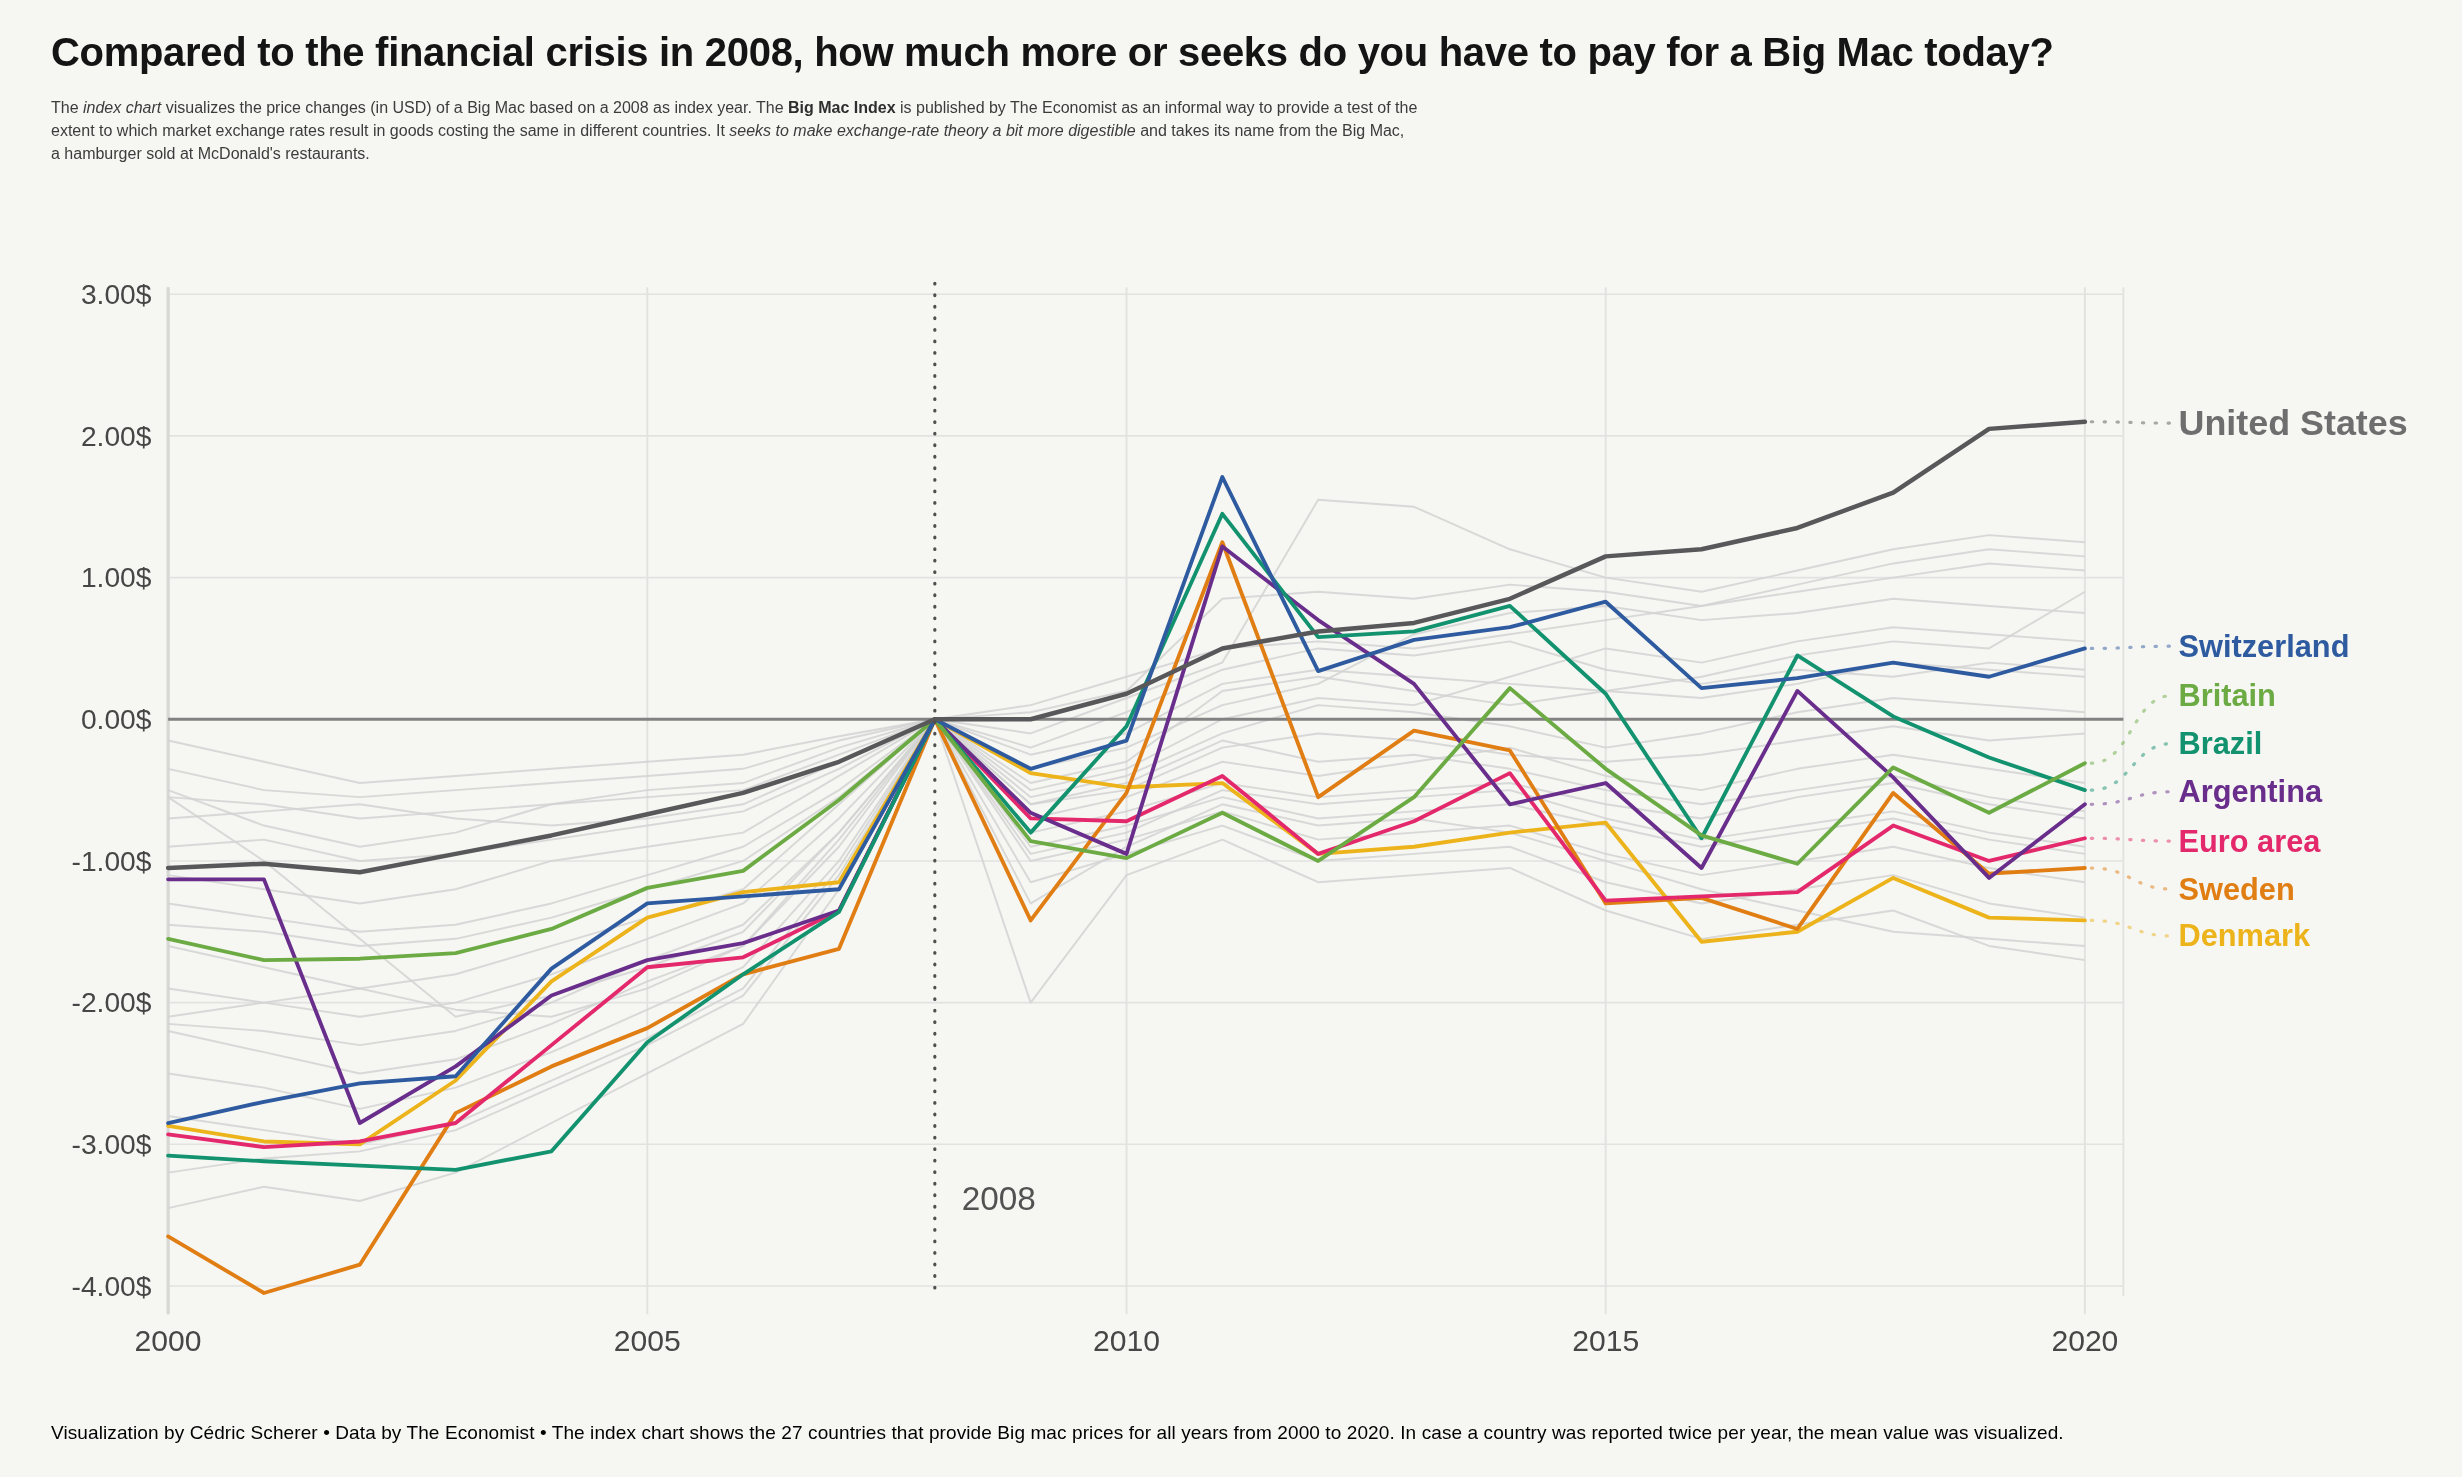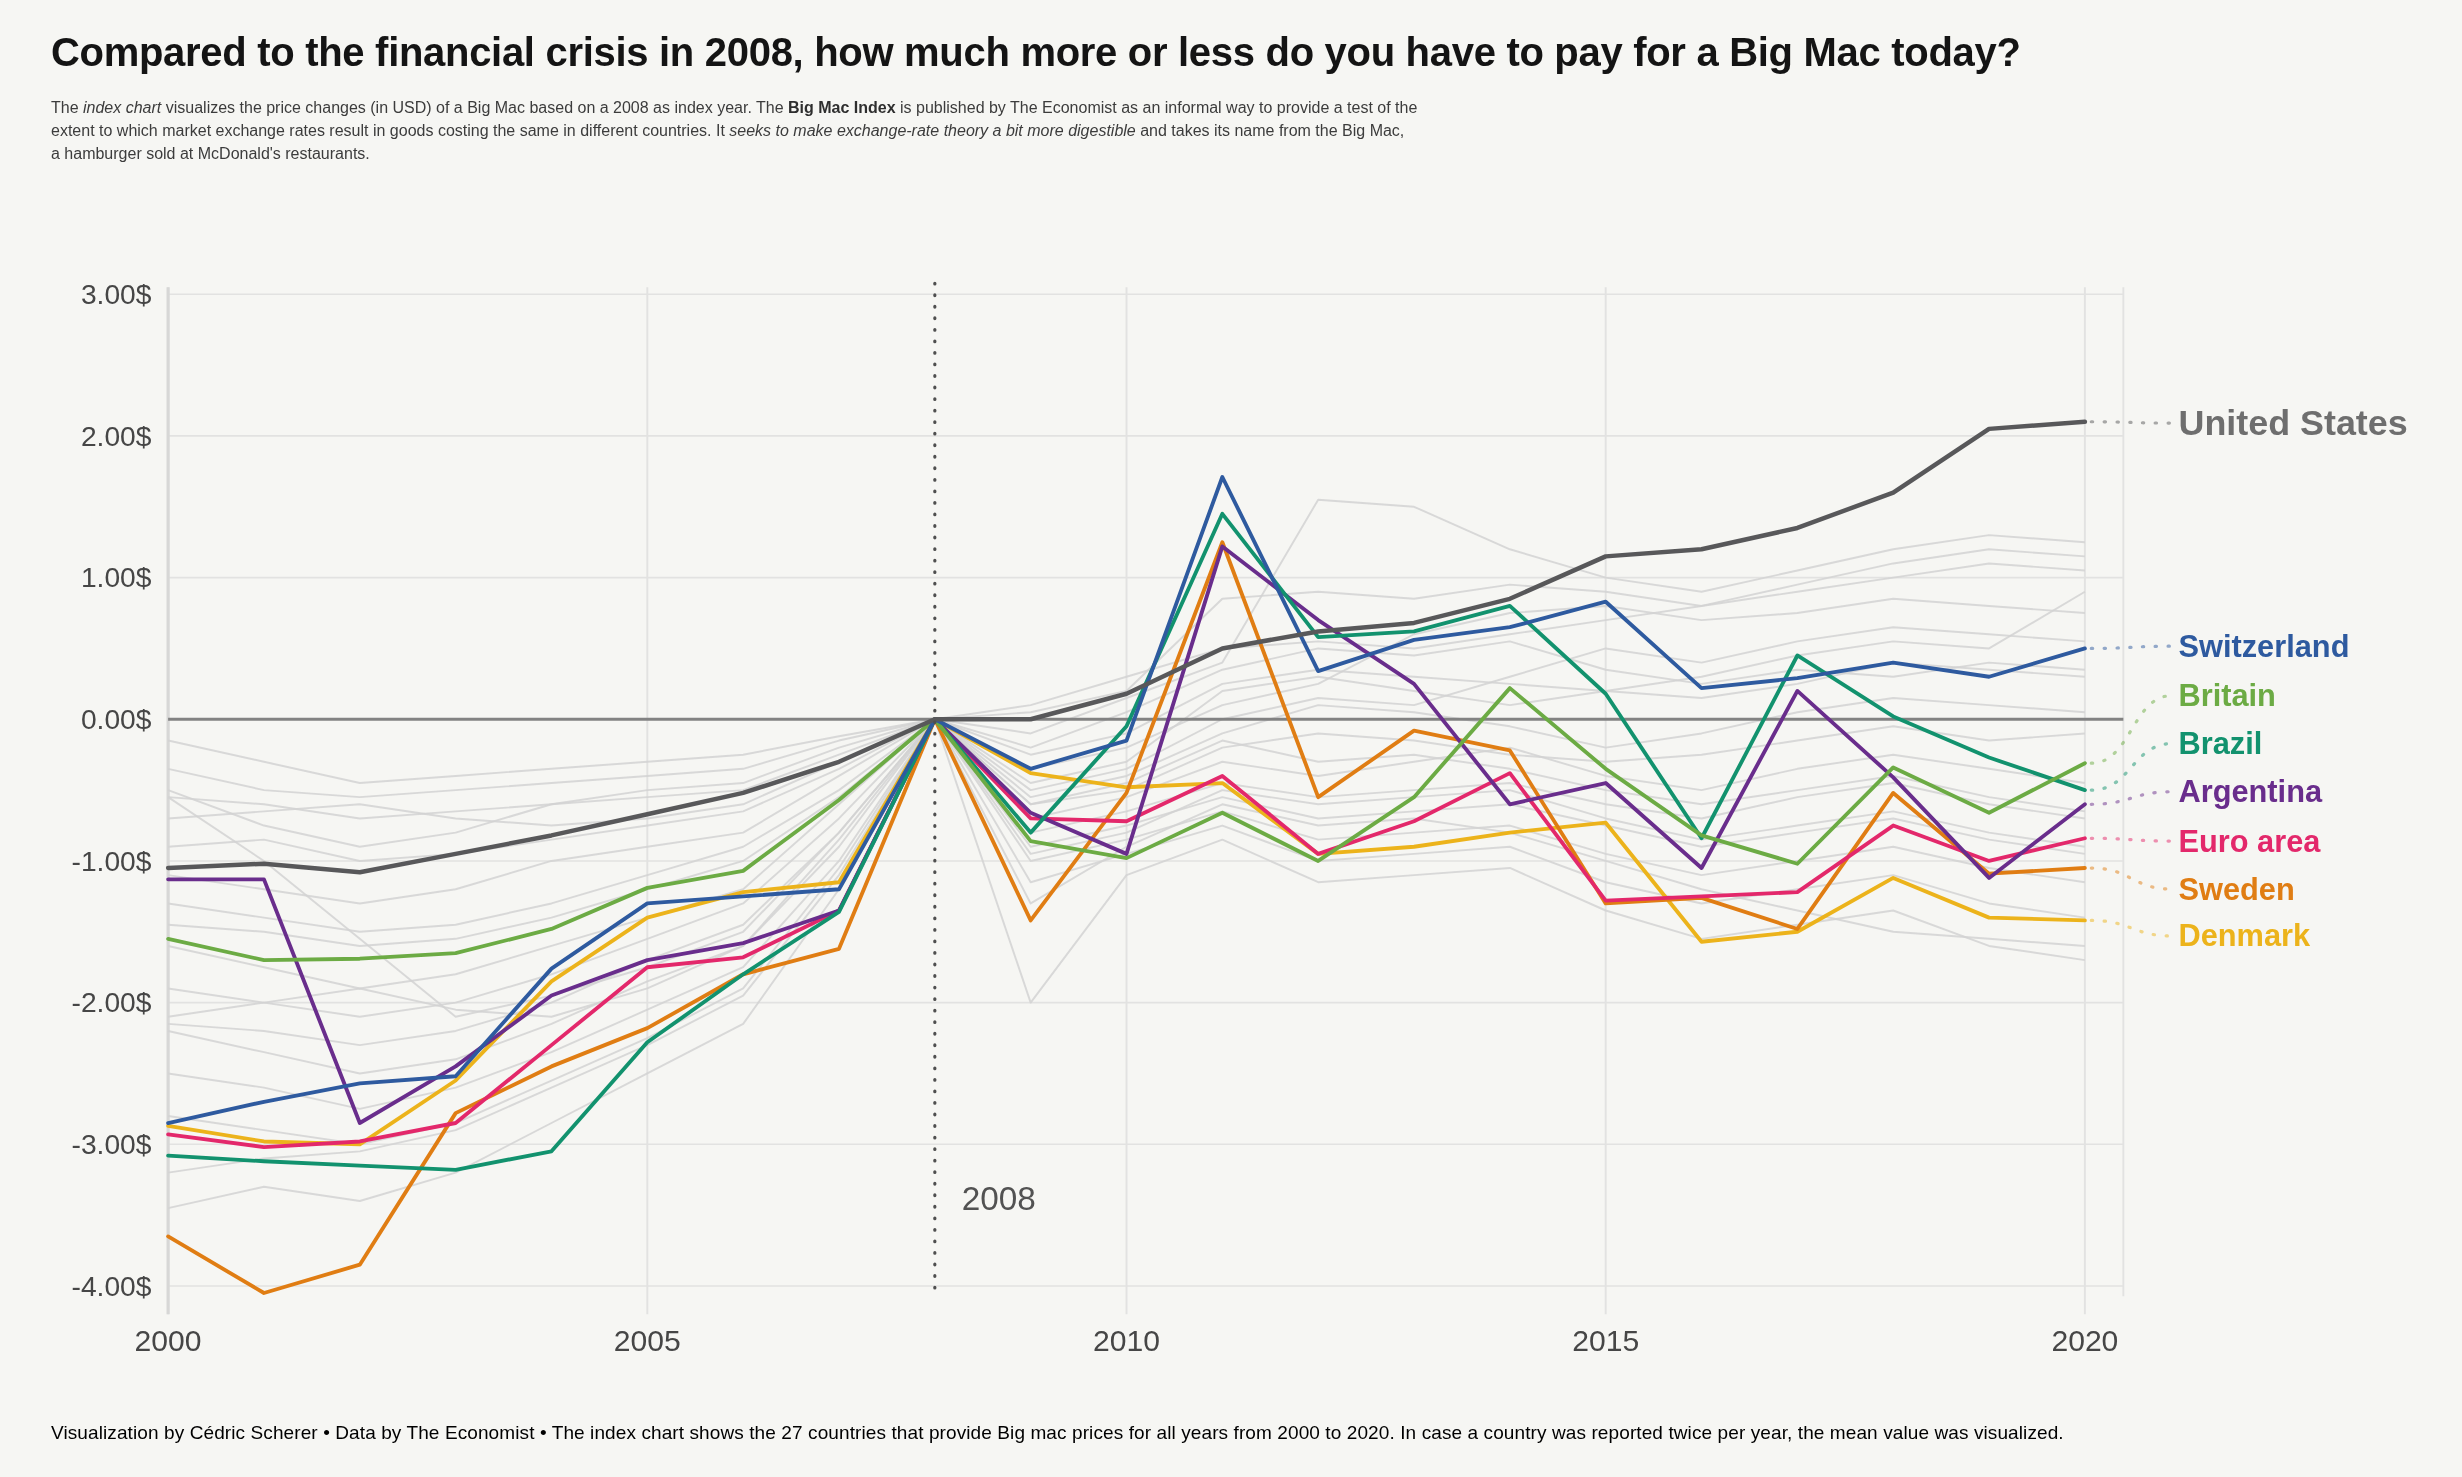--- a/index.html
+++ b/index.html
@@ -23,21 +23,21 @@
   svg{position:absolute;left:0;top:0;}
   .caption{
     position:absolute;left:51px;top:1422px;width:2366px;
     font-size:19px;color:#000000;letter-spacing:0.1px;white-space:nowrap;
   }
 </style>
 </head>
 <body>
 
 <div class="header">
-  <h1 class="title">Compared to the financial crisis in 2008, how much more or less do you have to pay for a Big Mac today?</h1>
+  <h1 class="title">Compared to the financial crisis in 2008, how much more or seeks do you have to pay for a Big Mac today?</h1>
   <p class="subtitle" id="subtitle"><span>The </span><span class="seg-i">index chart</span><span> visualizes the price changes (in USD) of a Big Mac based on a 2008 as index year. The </span><span class="seg-b">Big Mac Index</span><span> is published by The Economist as an informal way to provide a test of the</span><br><span>extent to which market exchange rates result in goods costing the same in different countries. It </span><span class="seg-i">seeks to make exchange-rate theory a bit more digestible</span><span> and takes its name from the Big Mac,</span><br><span>a hamburger sold at McDonald's restaurants.</span></p>
 </div>
 
 <div class="chart-wrap">
   <svg id="chart-svg" width="2462" height="1477" viewBox="0 0 3840 2304">
       <g>
         <line x1="262" y1="459" x2="3312" y2="459" stroke="#e2e2e1" stroke-width="2.5"></line>
         <line x1="262" y1="680" x2="3312" y2="680" stroke="#e2e2e1" stroke-width="2.5"></line>
         <line x1="262" y1="901" x2="3312" y2="901" stroke="#e2e2e1" stroke-width="2.5"></line>
         <line x1="262" y1="1122" x2="3312" y2="1122" stroke="#e2e2e1" stroke-width="2.5"></line>

